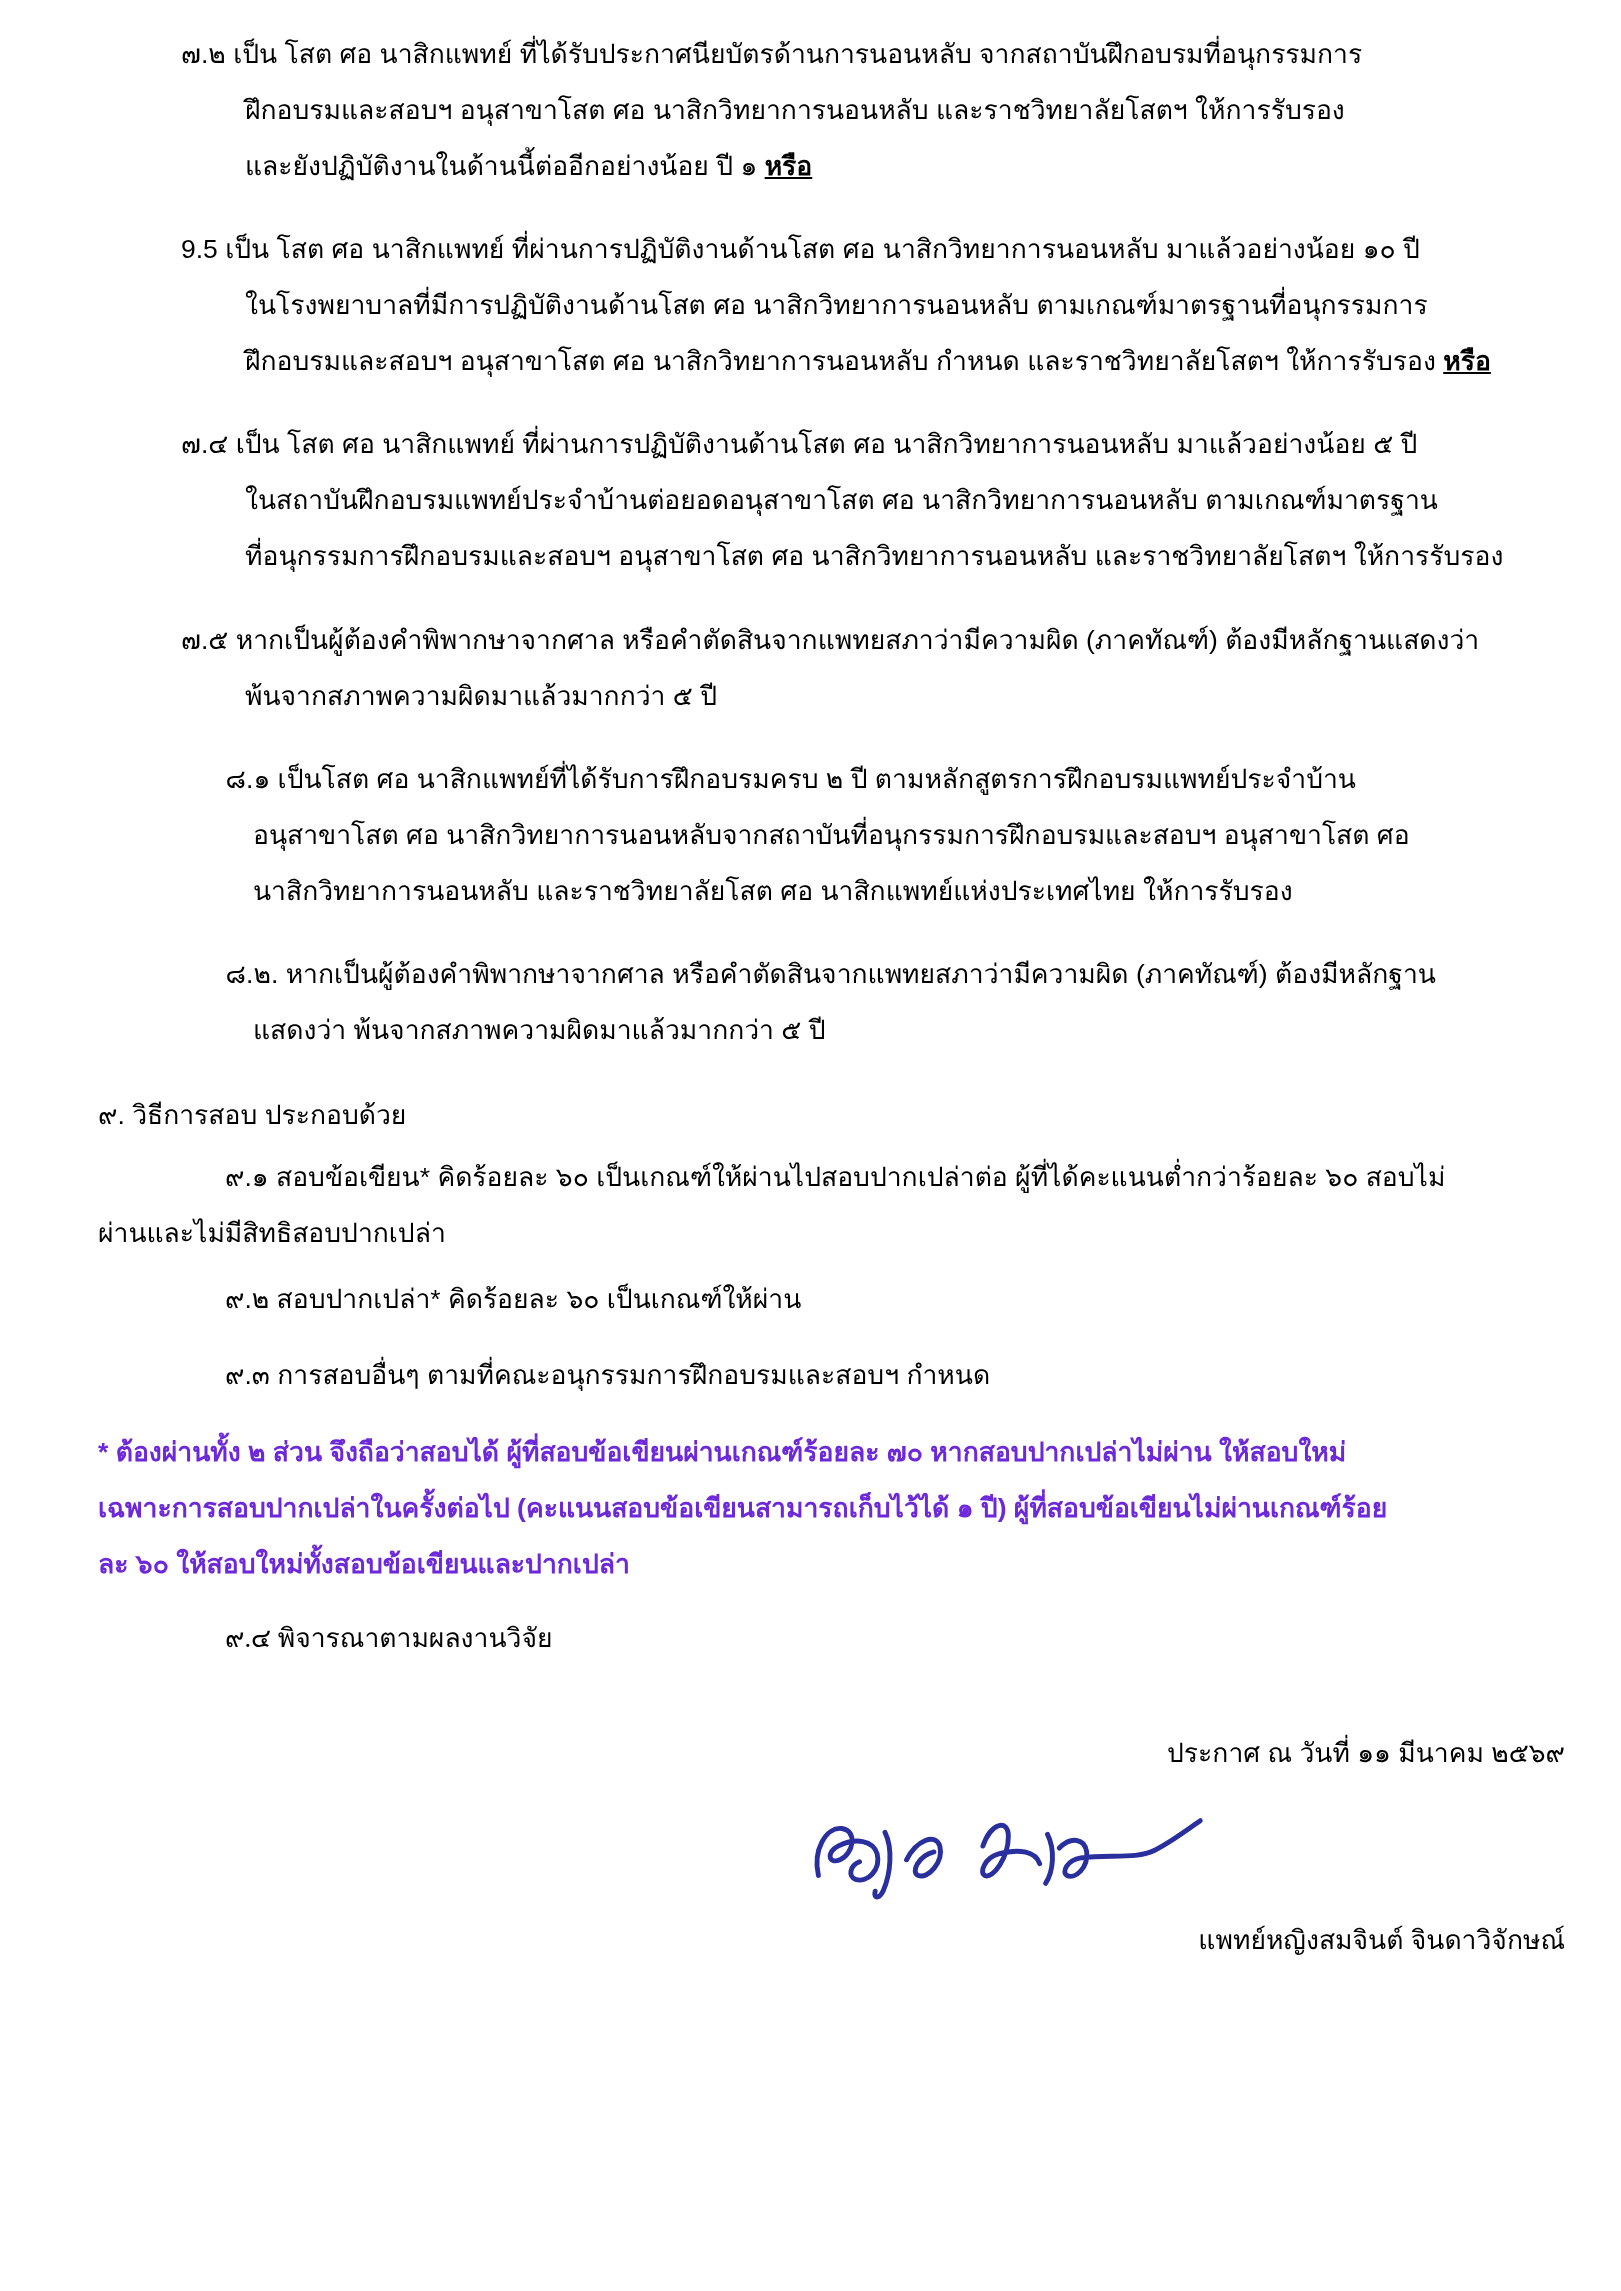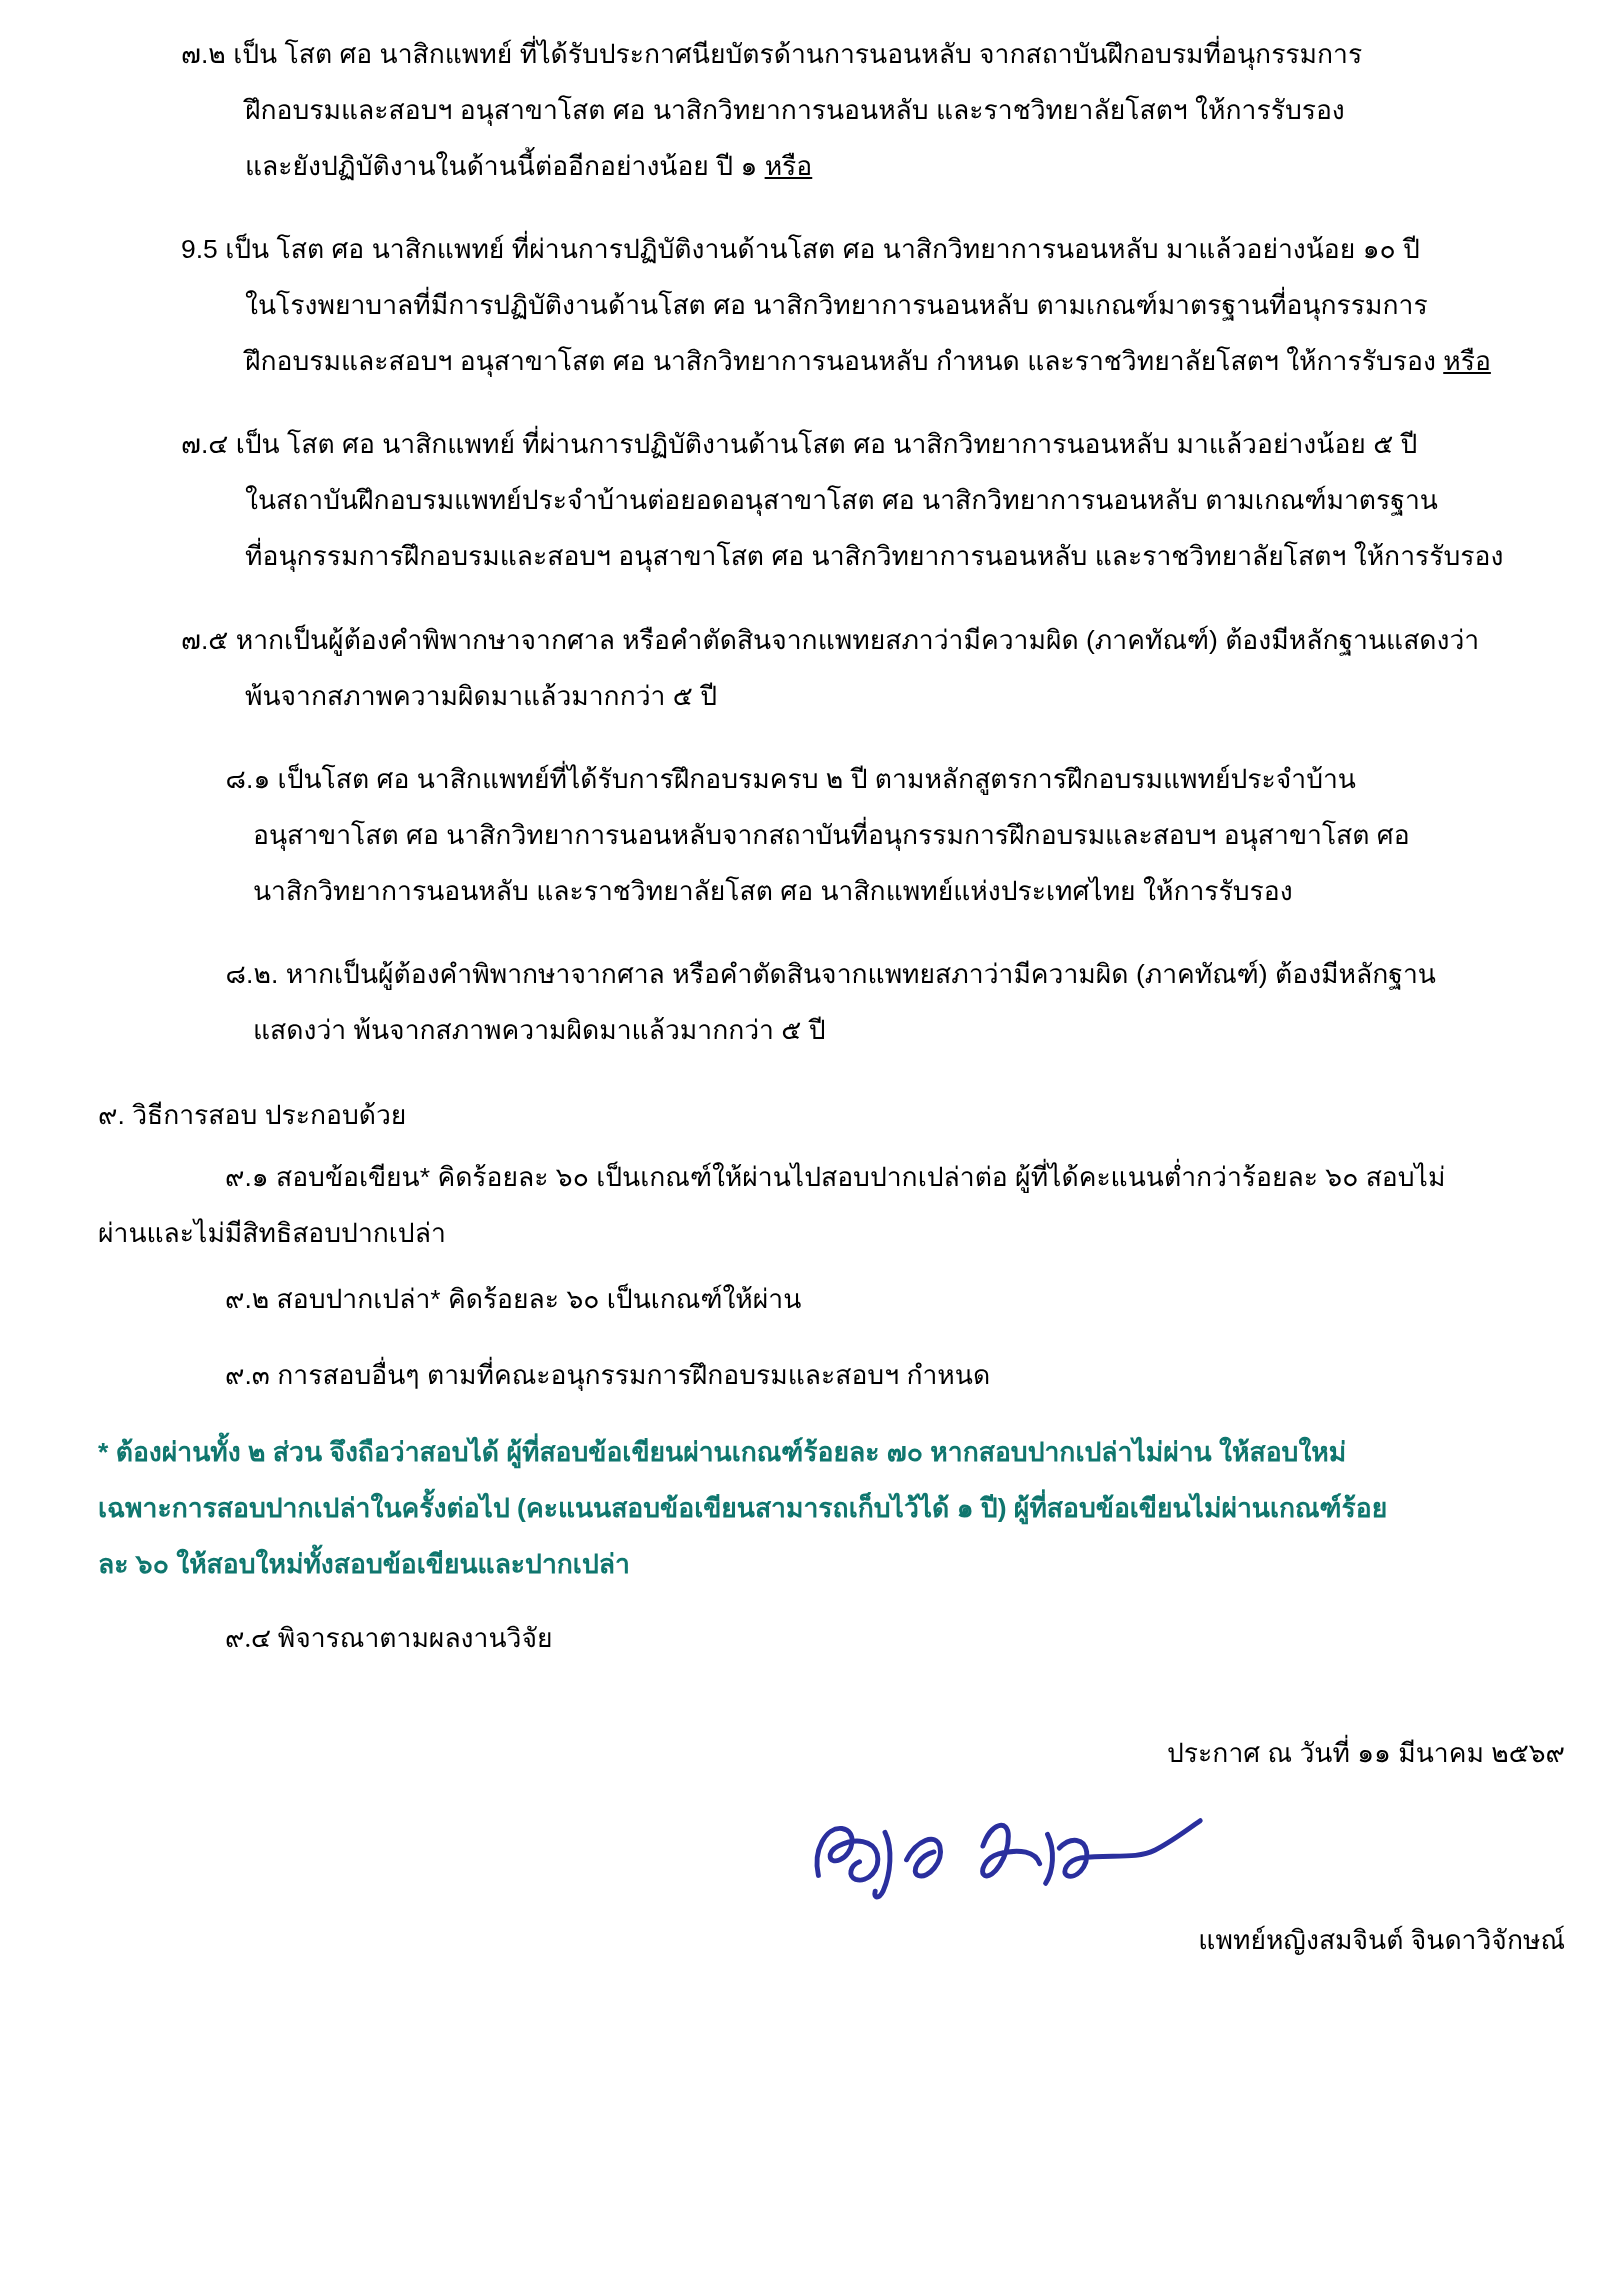--- a/index.html
+++ b/index.html
@@ -20,27 +20,27 @@
   p{margin:0;line-height:56px;white-space:pre-line;}
   
   .i7{padding-left:147px;text-indent:-64px;margin-bottom:27.4px;}
   
   .i8{padding-left:155px;text-indent:-27.4px;margin-bottom:27.4px;}
   .h{font-weight:bold;}
   .h8{margin-top:9.8px;margin-bottom:5.9px;}
   .h9{margin-top:29px;margin-bottom:5.9px;}
   .nrm{font-weight:normal;}
   .b{font-weight:normal;}
-  .bu{font-weight:normal;text-decoration:underline;}
+  .bu{font-weight:bold;text-decoration:underline;}
   
   .i91{text-indent:127px;margin-top:5.9px;}
   .i9{padding-left:127px;margin-top:9.8px;}
   .i93{margin-top:19.6px;}
   .i94{padding-left:127px;margin-top:17.6px;font-family:Liberation Serif, serif;}
-  .note{margin-top:21.6px;font-weight:bold;color:#0f766e;}
+  .note{margin-top:21.6px;font-weight:bold;color:#6d28d9;}
   .sig-block{margin-top:59px;padding-left:339px;text-align:right;}
   .sig-block p{white-space:normal;}
   .signature-svg{display:block;margin:7.8px auto 0 auto;}
 </style>
 </head>
 <body>
 
 <div class="page">
 
   <p class="i7"><span>๗.๒ </span><span>เป็น โสต ศอ นาสิกแพทย์ ที่ได้รับประกาศนียบัตรด้านการนอนหลับ จากสถาบันฝึกอบรมที่อนุกรรมการ

